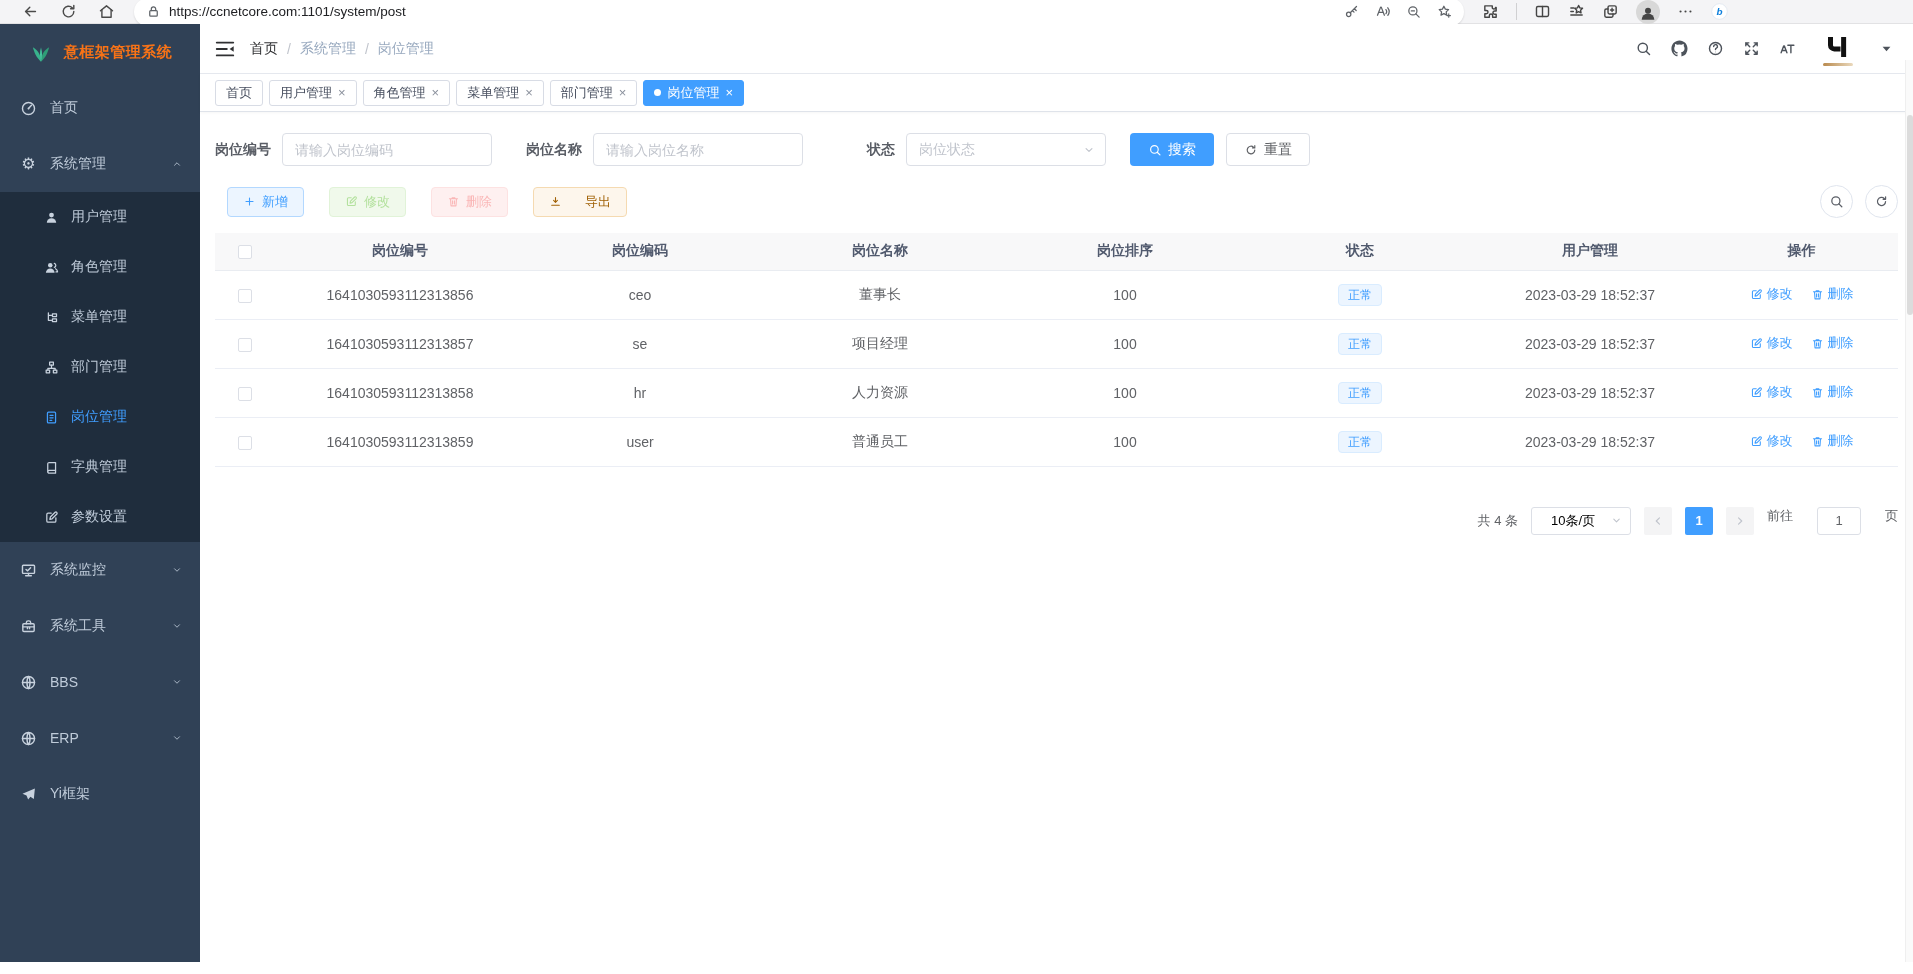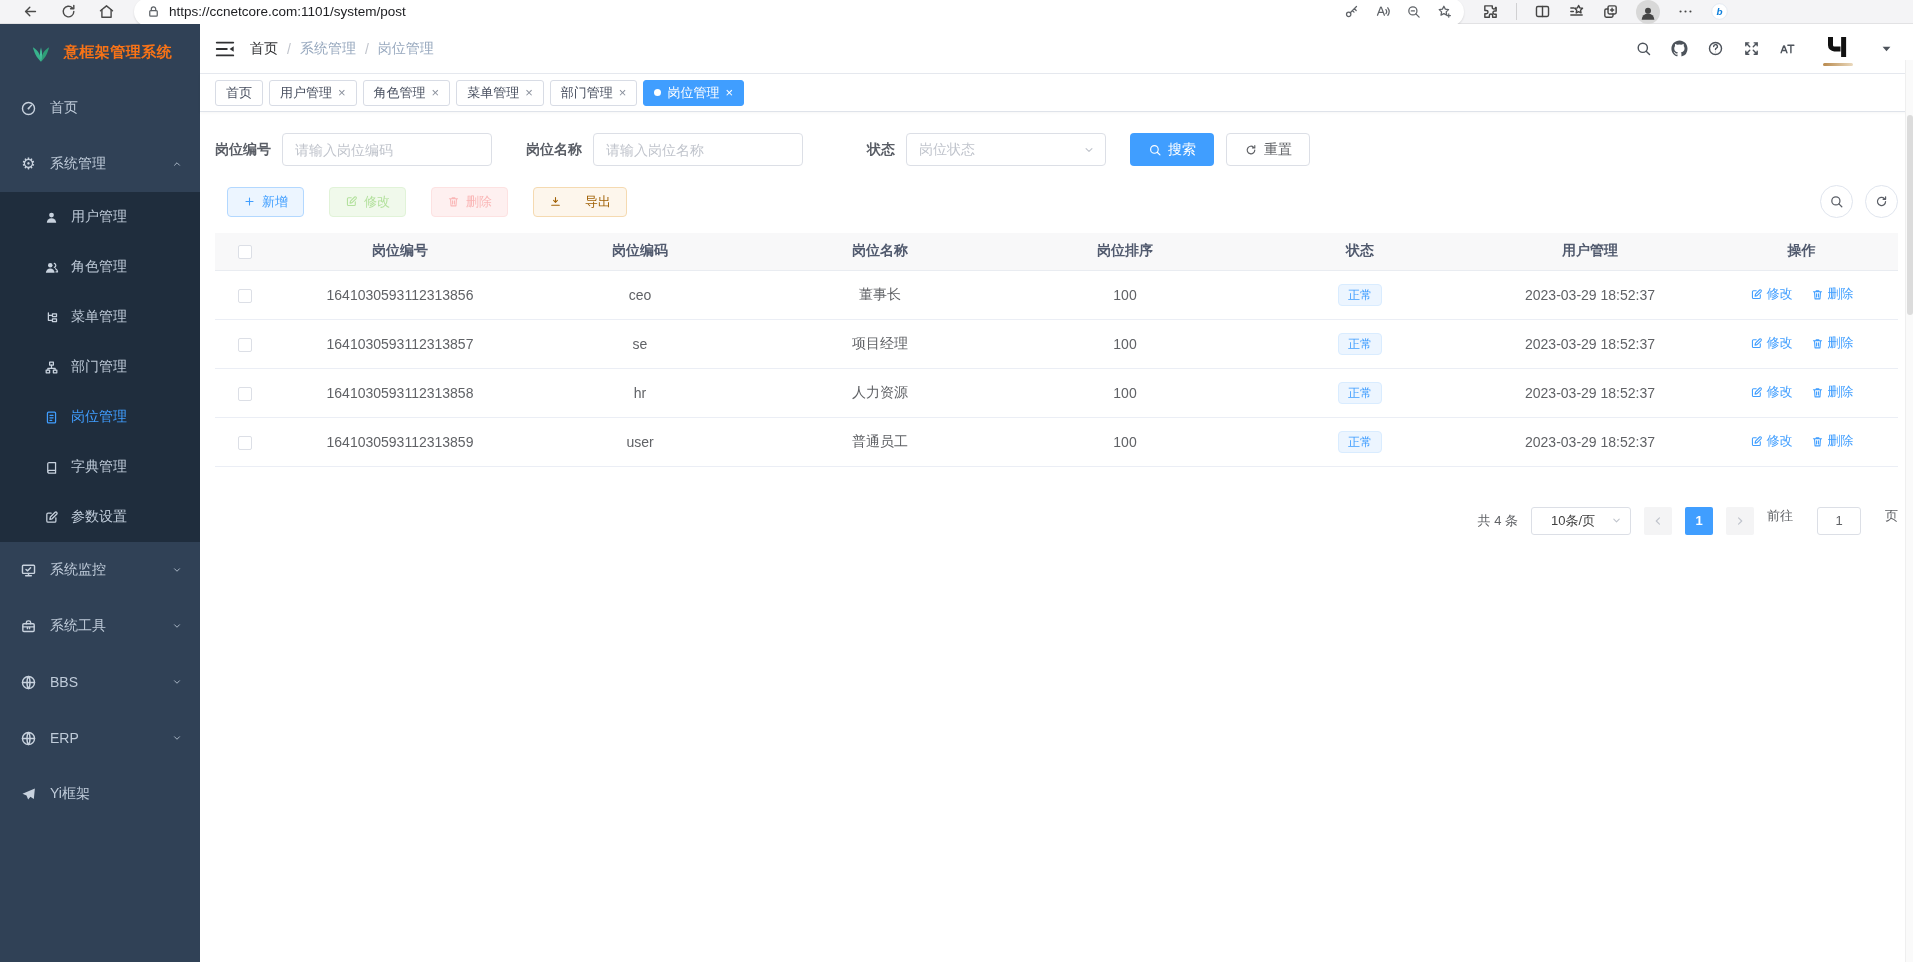--- a/index.html
+++ b/index.html
@@ -94,21 +94,21 @@
   table { width:100%; border-collapse:collapse; margin-top:15px; table-layout:fixed; }
   th { background:#f8f8f9; color:#515a6e; font-size:14px; font-weight:bold; height:37px; text-align:center; border-bottom:1px solid #e9ecf1; }
   td { height:49px; text-align:center; font-size:14px; color:#606266; border-bottom:1px solid #ebeef5; white-space:nowrap; overflow:hidden; }
   .checkbox { width:14px; height:14px; border:1px solid #dcdfe6; border-radius:2px; background:#fff; display:inline-block; vertical-align:middle; cursor:pointer; }
   .badge { display:inline-block; padding:0 9px; line-height:20px; font-size:12px; background:#ecf5ff; border:1px solid #d9ecff; color:#409eff; border-radius:4px; }
   .op-link { display:inline-flex; align-items:center; gap:4px; color:#409eff; font-size:13px; cursor:pointer; margin:0 9px; }
   .op-link .icon { width:13px; height:13px; }
 
   
   .pager { display:flex; align-items:center; justify-content:flex-end; gap:13px; margin-top:40px; font-size:13px; color:#606266; }
-  .pg-select { width:100px; height:28px; border:1px solid #dcdfe6; border-radius:3px; display:flex; align-items:center; justify-content:center; padding-right:16px; position:relative; cursor:pointer; color:#404040; }
+  .pg-select { width:100px; height:28px; border:1px solid #dcdfe6; border-radius:3px; display:flex; align-items:center; justify-content:center; padding-right:16px; position:relative; cursor:pointer; color:#000000; }
   .pg-select .icon { position:absolute; right:7px; width:13px; height:13px; color:#c0c4cc; }
   .pg-btn { width:28px; height:28px; border-radius:2px; background:#f4f4f5; color:#c0c4cc; display:flex; align-items:center; justify-content:center; cursor:pointer; font-size:14px; }
   .pg-btn .icon { width:14px; height:14px; }
   .pg-num { width:28px; height:28px; border-radius:2px; background:#409eff; color:#fff; display:flex; align-items:center; justify-content:center; font-weight:bold; cursor:pointer; }
   .pg-jump { display:flex; align-items:flex-start; gap:24px; }
   .pg-input { width:44px; height:28px; border:1px solid #dcdfe6; border-radius:3px; text-align:center; font-size:13px; color:#606266; outline:none; font-family:inherit; }
 
   
   .page-scrollbar { position:absolute; right:0; top:36px; bottom:0; width:8px; background:#fafafa; border-left:1px solid #efefef; }
   .page-scrollbar .thumb { position:absolute; top:55px; left:1px; width:6px; height:200px; border-radius:3px; background:#dcdcdc; }

